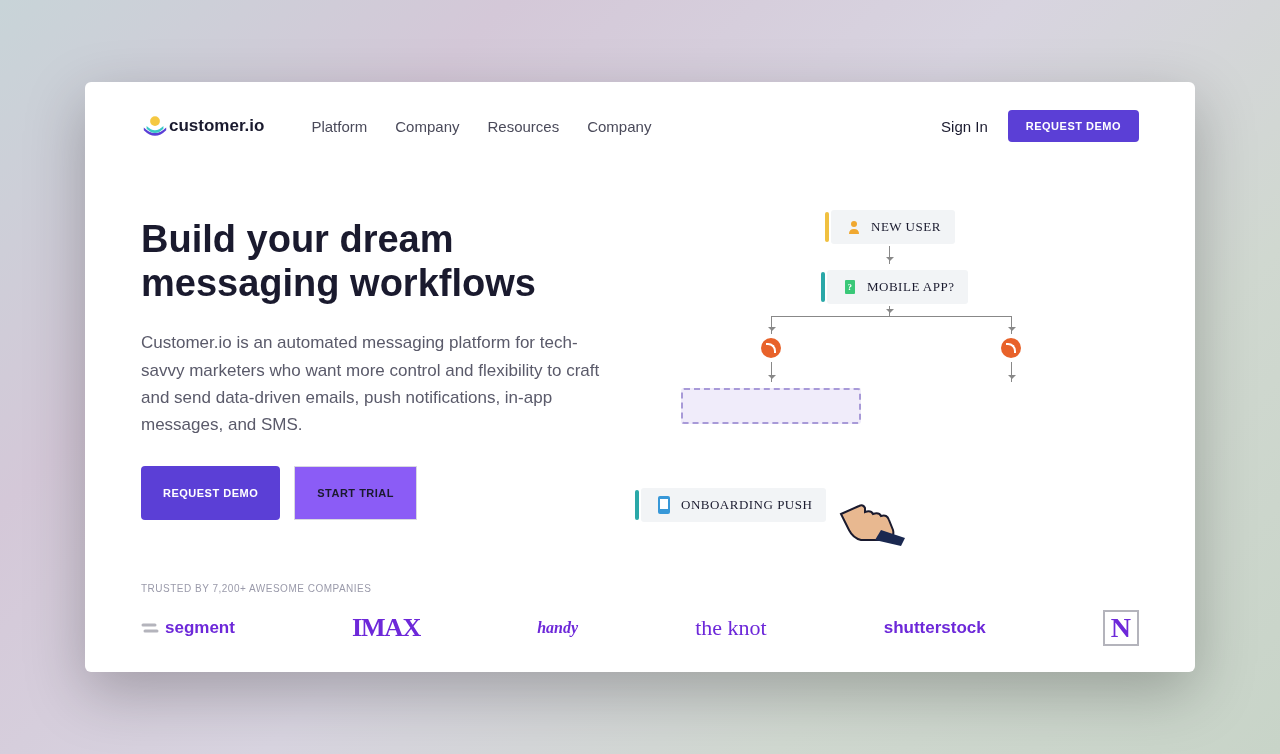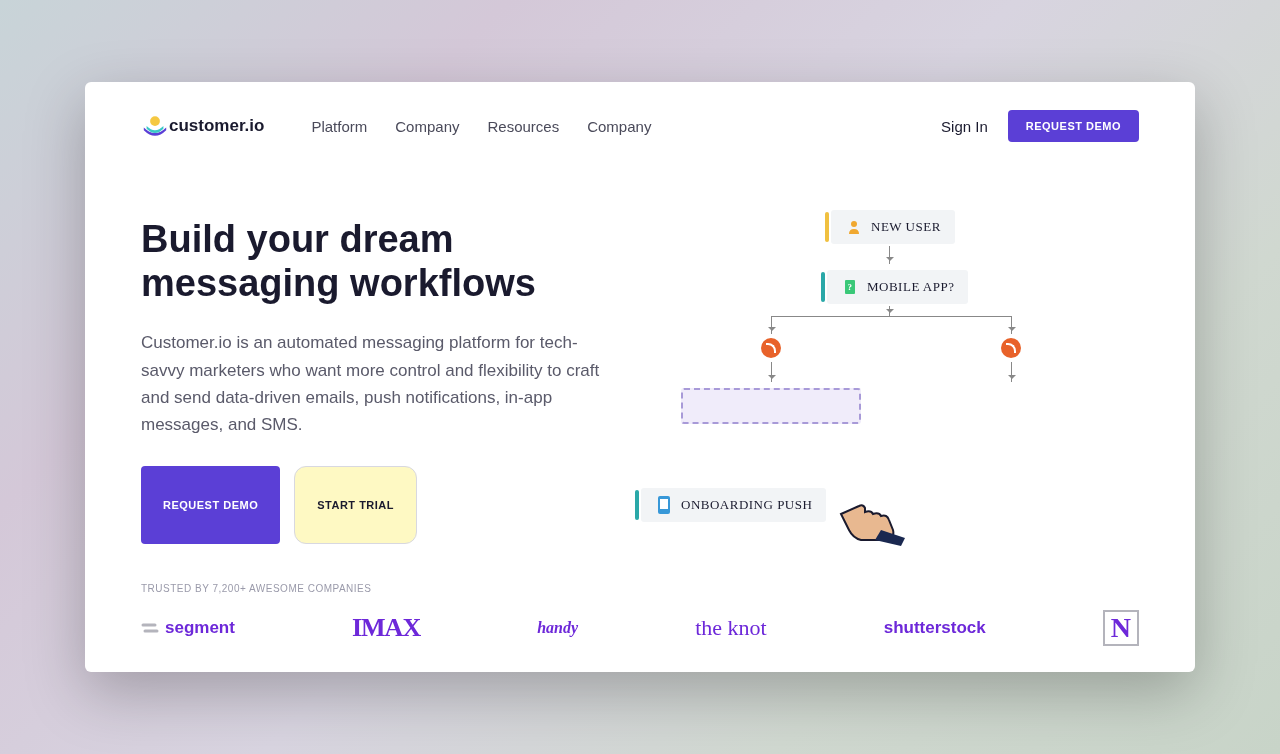--- a/index.html
+++ b/index.html
@@ -75,28 +75,28 @@
   z-index: -1;
 }
 .subhead {
   font-size: 17px;
   color: #5a5a6a;
   line-height: 1.6;
   margin-bottom: 28px;
 }
 .cta-row { display: flex; gap: 14px; }
 .btn-secondary {
-  background: #fef9c3;
+  background: #8b5cf6;
   border: 1px solid #d8d8e0;
   color: #1a1a2e;
-  padding: 32px 22px;
+  padding: 20px 22px;
   font-size: 11px;
   font-weight: 700;
   letter-spacing: 0.5px;
-  border-radius: 12px;
+  border-radius: 0;
   cursor: pointer;
 }
 .btn-primary.big { padding: 14px 22px; }
 .hero-right { flex: 1; position: relative; }
 .diagram { position: relative; width: 100%; height: 360px; }
 .node {
   position: absolute;
   display: flex;
   align-items: center;
   gap: 8px;

